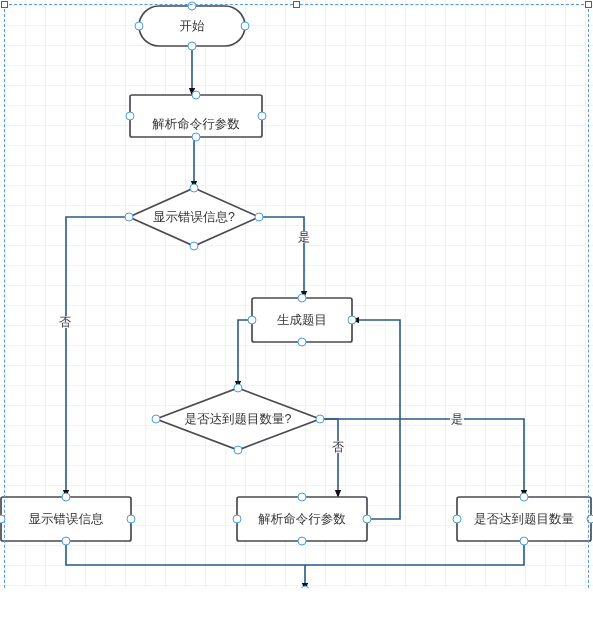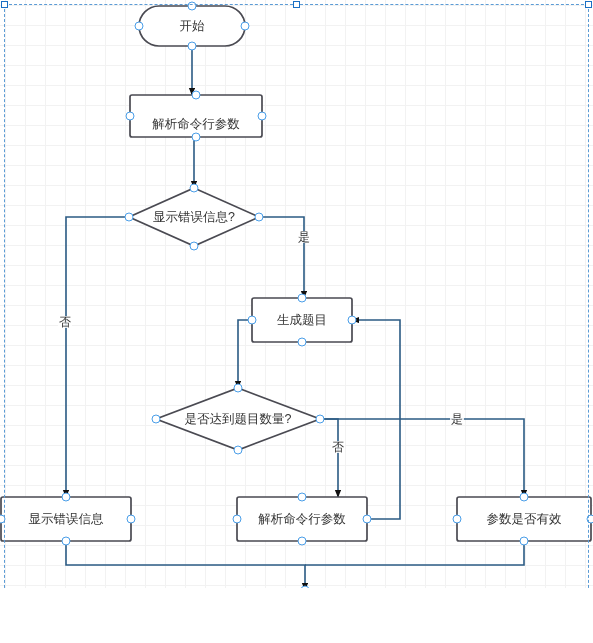--- a/index.html
+++ b/index.html
@@ -135,21 +135,21 @@
     </g>
   </svg>
 
   <div class="node-text" style="left:192px; top:26px;">开始</div>
   <div class="node-text" style="left:196px; top:124px;font-family:Liberation Serif, serif;">解析命令行参数</div>
   <div class="node-text" style="left:194px; top:217px;">显示错误信息?</div>
   <div class="node-text" style="left:302px; top:320px;text-align:center;">生成题目</div>
   <div class="node-text" style="left:238px; top:419px;">是否达到题目数量?</div>
   <div class="node-text" style="left:66px; top:519px;">显示错误信息</div>
   <div class="node-text" style="left:302px; top:519px;">解析命令行参数</div>
-  <div class="node-text" style="left:524px; top:519px;">参数是否有效</div>
+  <div class="node-text" style="left:524px; top:519px;">是否达到题目数量</div>
   <div class="node-text" style="left:305px; top:612px;">结束</div>
 
   <div class="edge-label" style="left:304px; top:237px;">是</div>
   <div class="edge-label" style="left:65px; top:322px;">否</div>
   <div class="edge-label" style="left:338px; top:447px;">否</div>
   <div class="edge-label" style="left:457px; top:419px;">是</div>
 
   <div class="anchor-dot" style="left:192px; top:6px;"></div>
   <div class="anchor-dot" style="left:139px; top:26px;"></div>
   <div class="anchor-dot" style="left:245px; top:26px;"></div>

